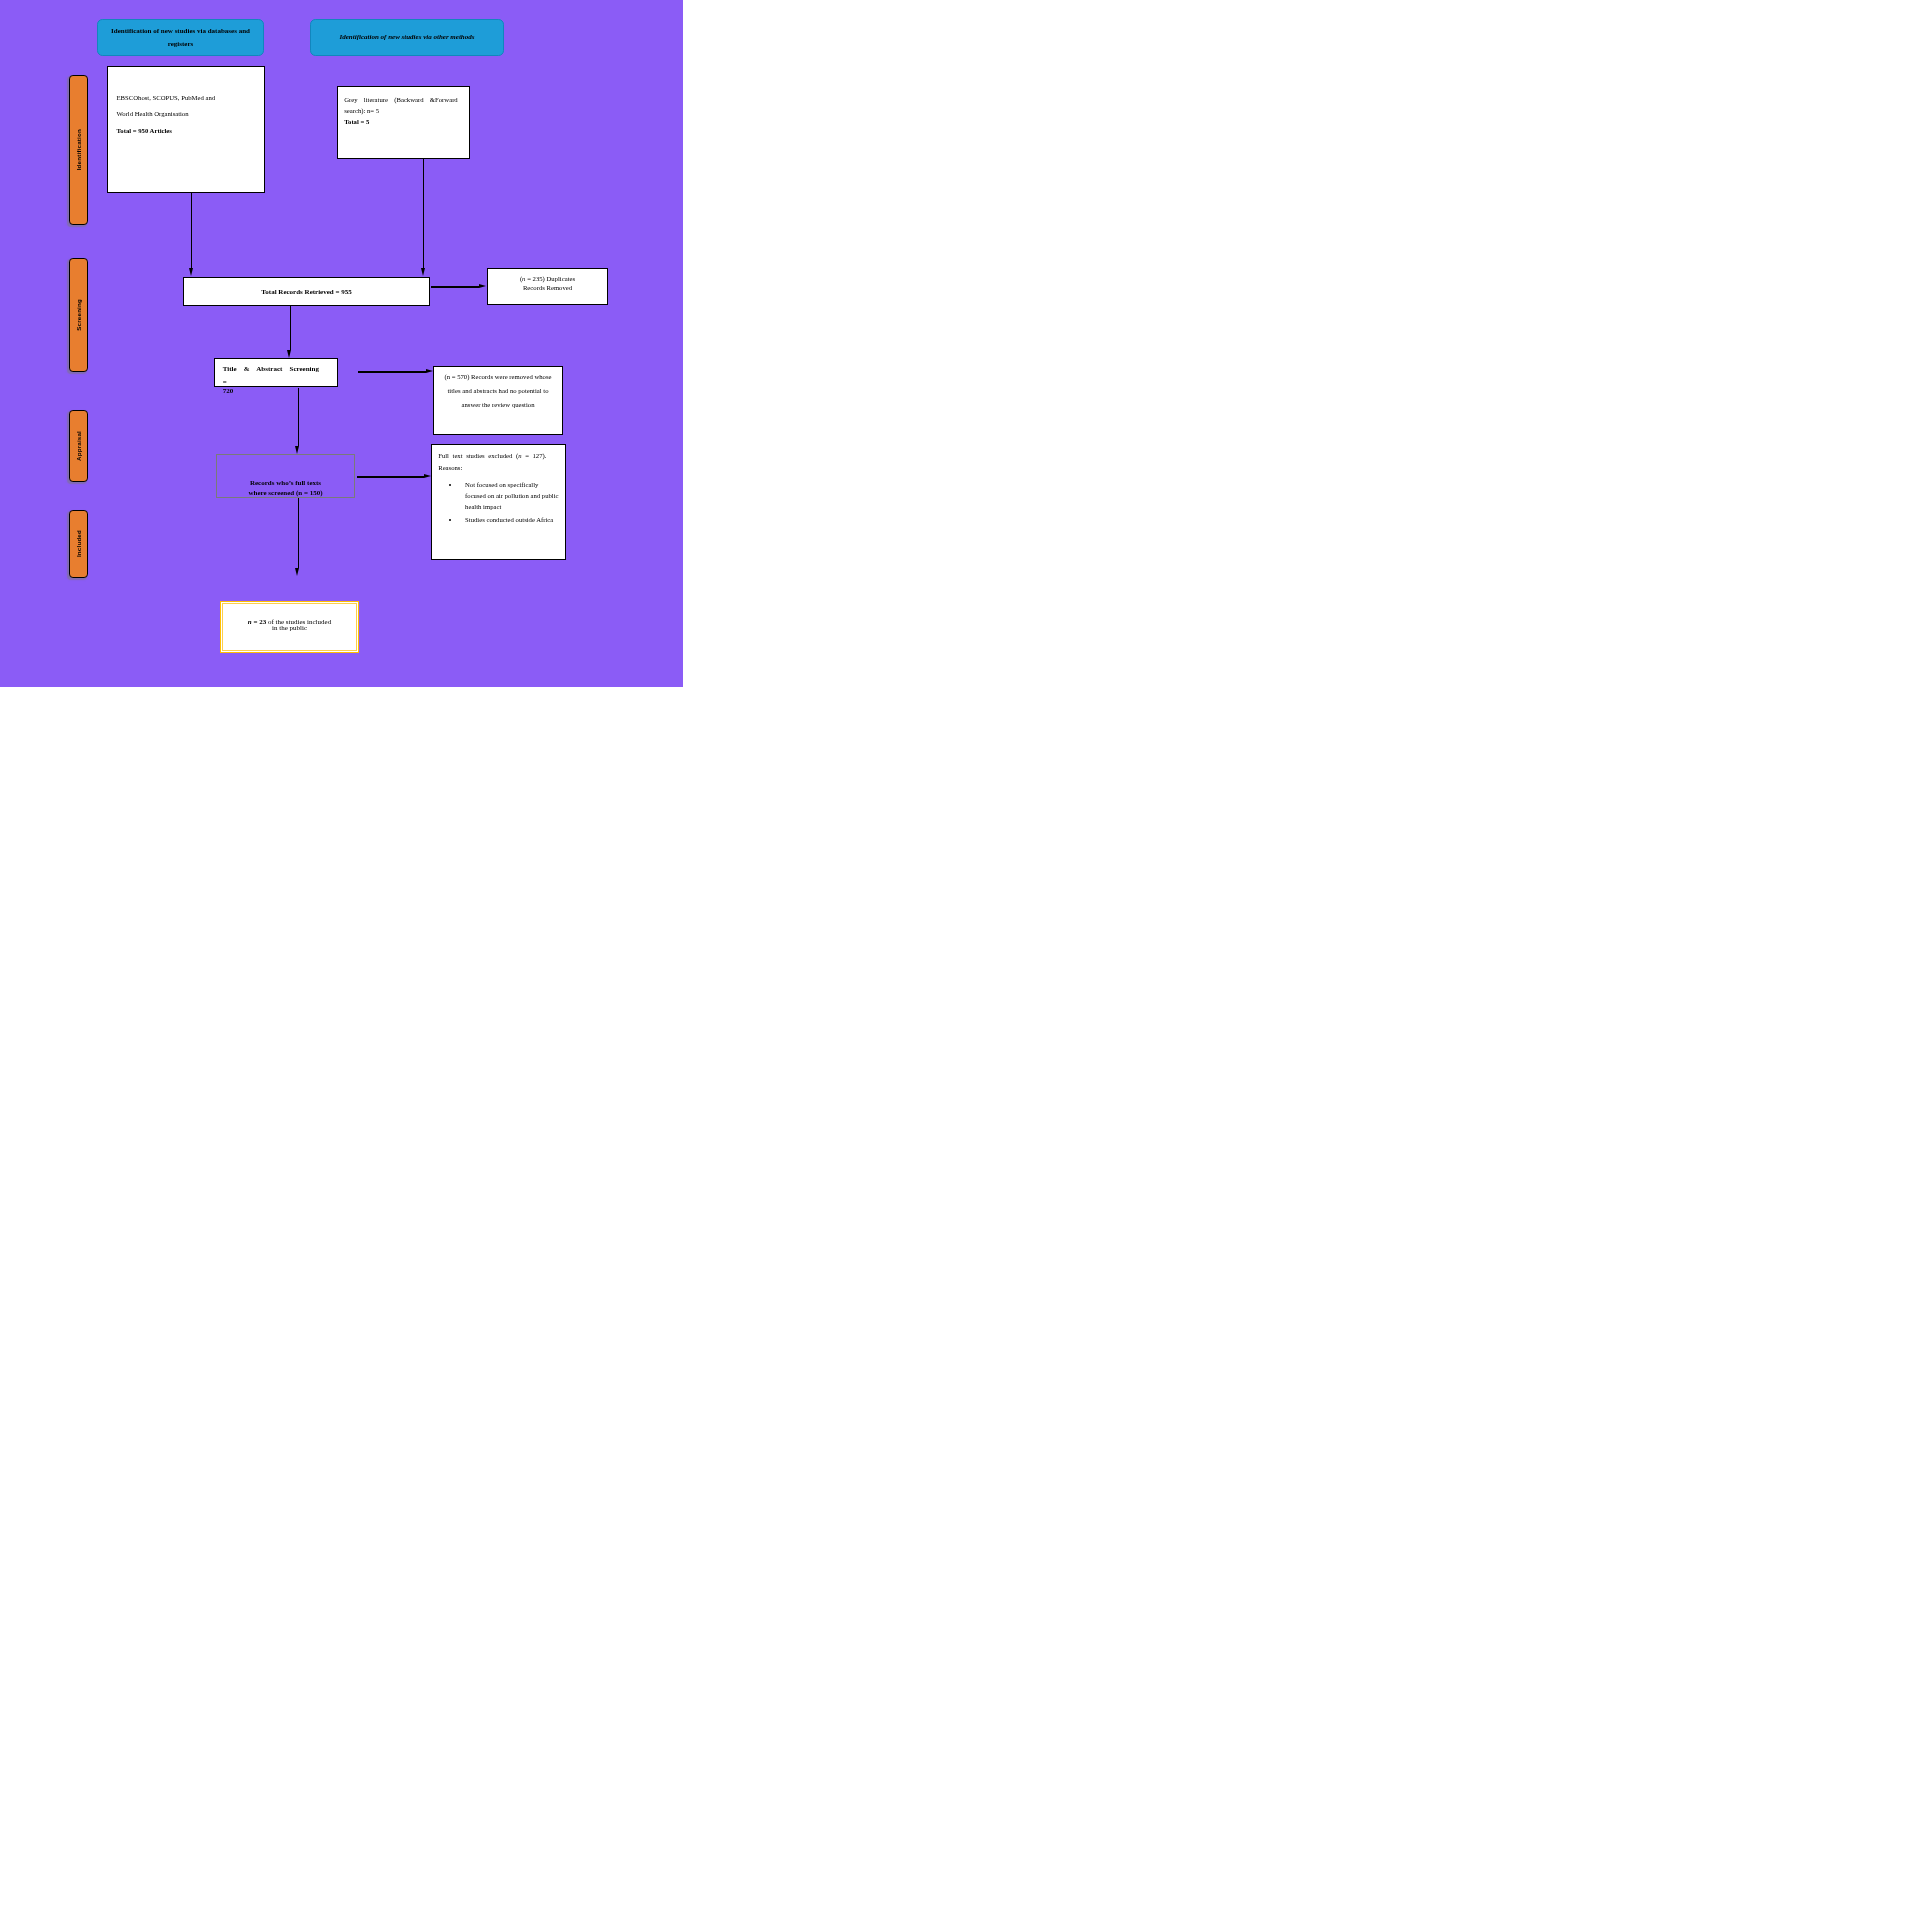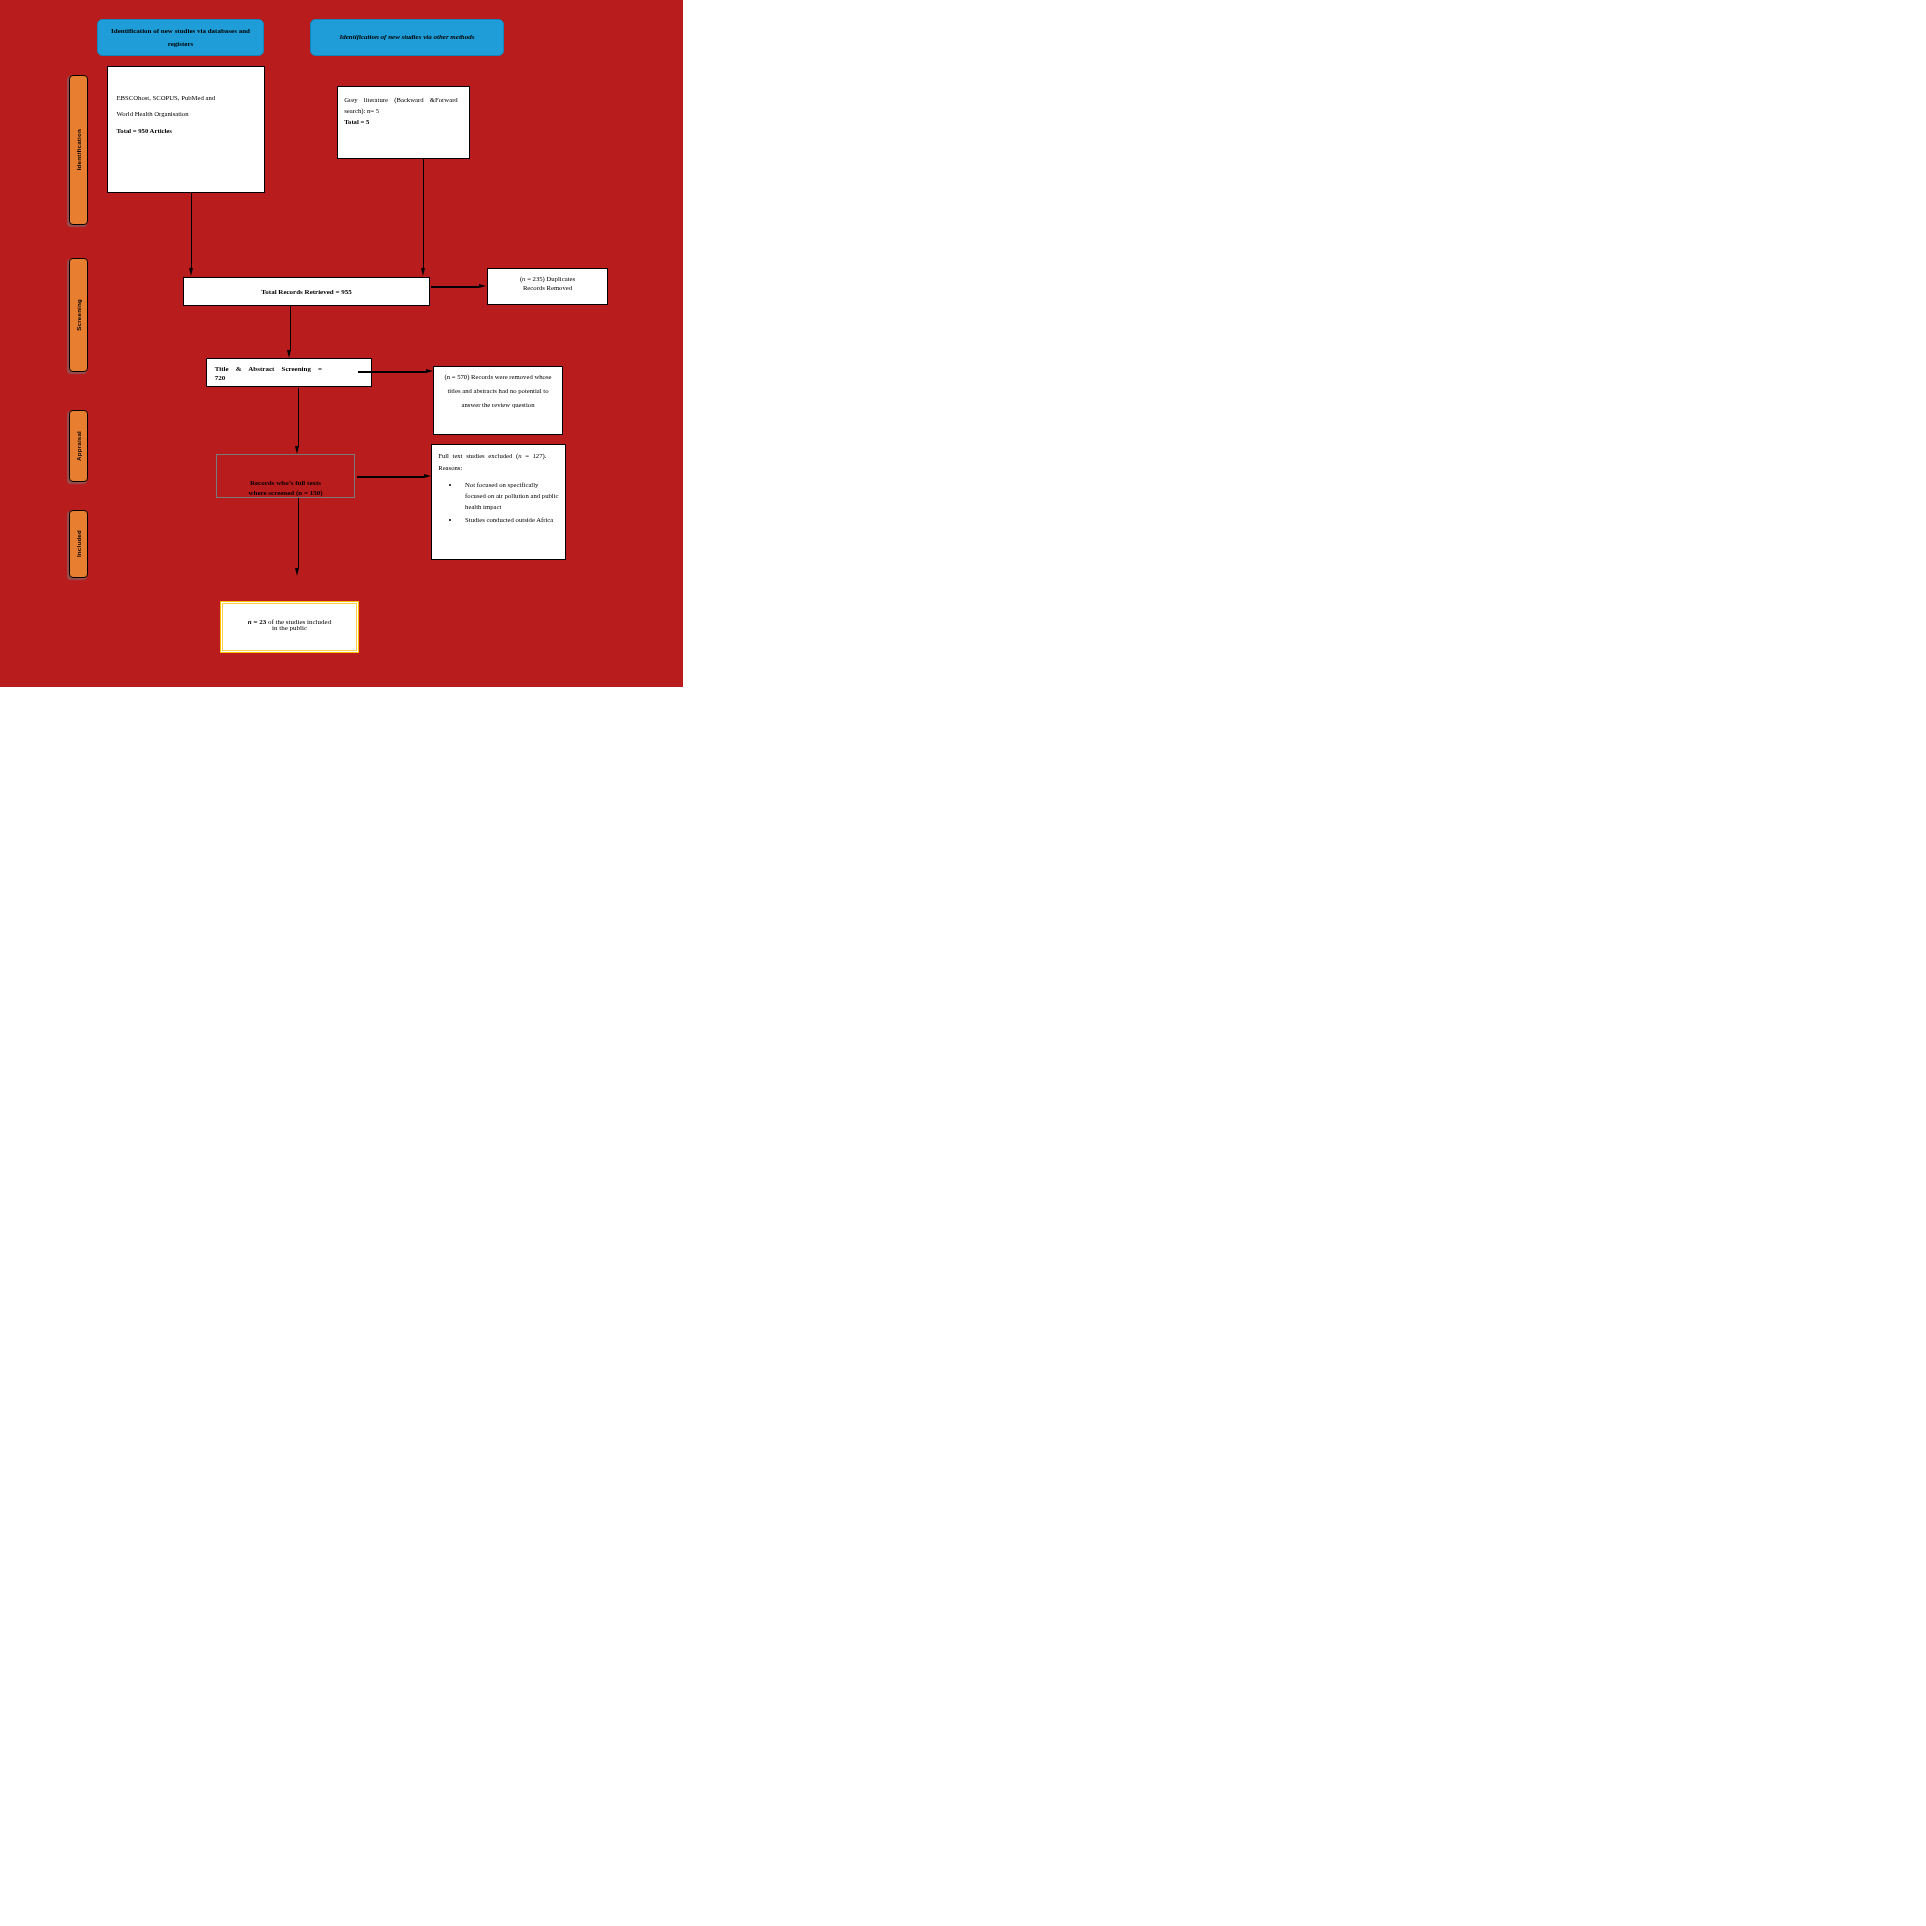--- a/index.html
+++ b/index.html
@@ -1,19 +1,19 @@
 <!DOCTYPE html>
 <html style="font-size:6.2px"><head>
 <meta charset="utf-8">
 <style>
   html,body{margin:0;padding:0;background:#ffffff;}
   #canvas{
     position:relative;
     width:683px;height:687px;
-    background:#b91c1c;
+    background:#8b5cf6;
     font-family:"Liberation Serif", serif;
     color:#000;
     overflow:hidden;
   }
   .abs{position:absolute;box-sizing:border-box;}
 
   
   .blue-header{
     background:#1E9DD8;
     border:0.8px solid #1286BD;
@@ -117,21 +117,21 @@
 
   <div class="abs wbox thick center-box totalbox" style="left:183px;top:277px;width:247px;height:29px;">
     <span>Total Records Retrieved = 955</span>
   </div>
 
   <div class="abs wbox dupbox" style="left:487px;top:268px;width:121px;height:37px;border-width:1.5px;text-align:center;">
     <div><span>(</span><span class="ital">n</span><span> = 235) Duplicates</span></div>
     <div style="margin-top:-6.2px;">Records Removed</div>
   </div>
 
-  <div class="abs wbox titlebox" style="left:206px;top:358px;width:166px;height:29px;border-width:1.5px;">
+  <div class="abs wbox titlebox" style="left:214px;top:358px;width:124px;height:29px;border-width:1.5px;">
     <div>Title &amp; Abstract Screening =</div>
     <div class="l2" style="margin-top:-4.6px;">720</div>
   </div>
 
   <div class="abs wbox n570box" style="left:433px;top:366px;width:130px;height:69px;border-width:1.5px;text-align:center;">
     <div>(n = 570) Records were removed whose titles and abstracts had no potential to answer the review question</div>
   </div>
 
   <div class="abs fullbox" style="left:216px;top:454px;width:139px;height:44px;text-align:center;">
     <div>Records who’s full texts</div>

